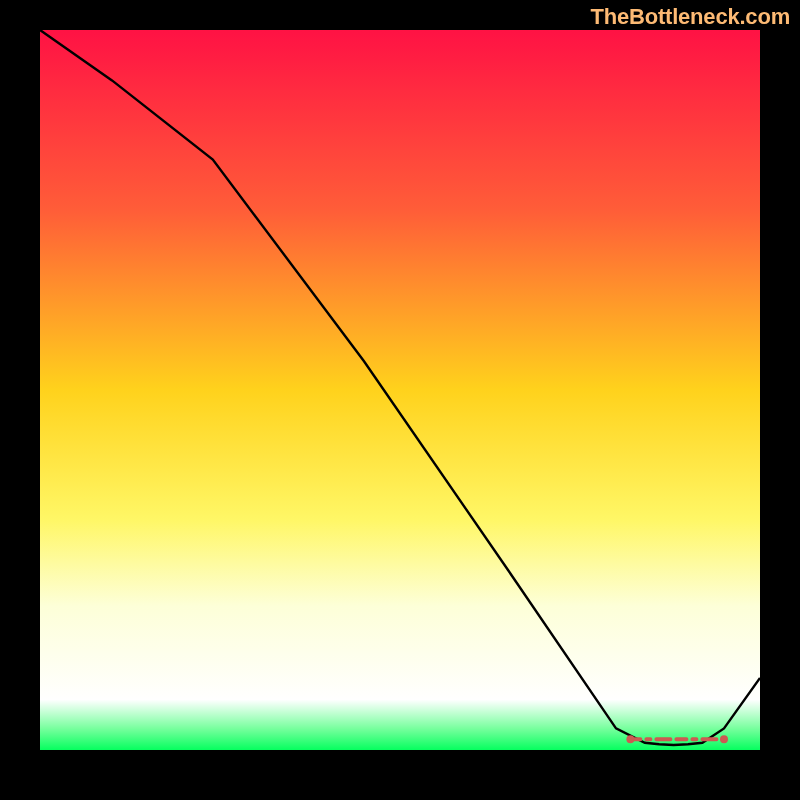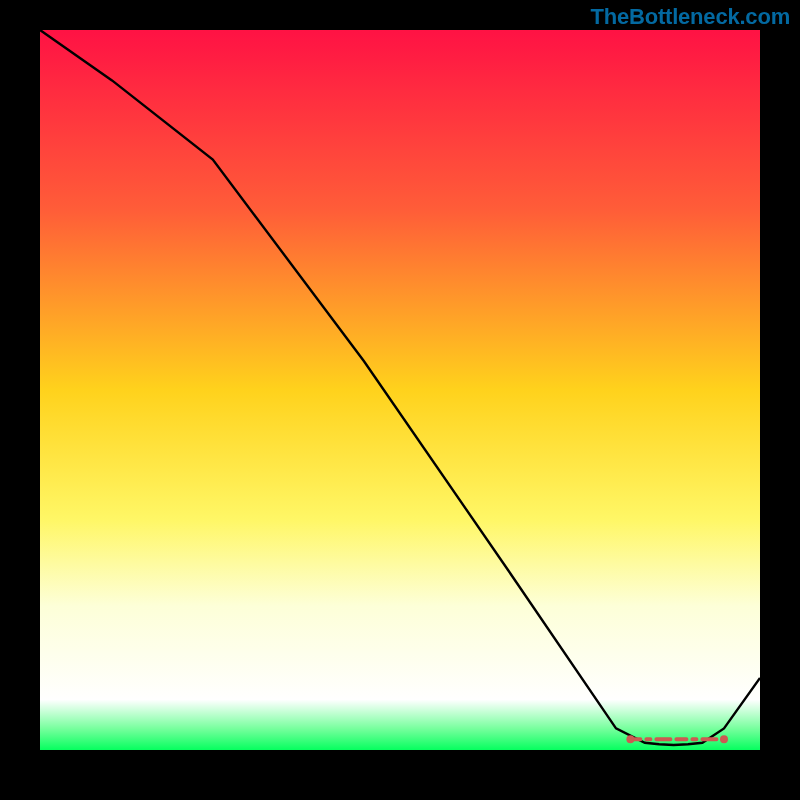--- a/index.html
+++ b/index.html
@@ -15,21 +15,21 @@
     position: relative;
     width: 800px;
     height: 800px;
   }
   .watermark {
     position: absolute;
     top: 4px;
     right: 10px;
     font-size: 22px;
     font-weight: 600;
-    color: #0369a1;
+    color: #fdba74;
     letter-spacing: -0.2px;
   }
   .plot {
     position: absolute;
     left: 40px;
     top: 30px;
     width: 720px;
     height: 720px;
     overflow: hidden;
   }

